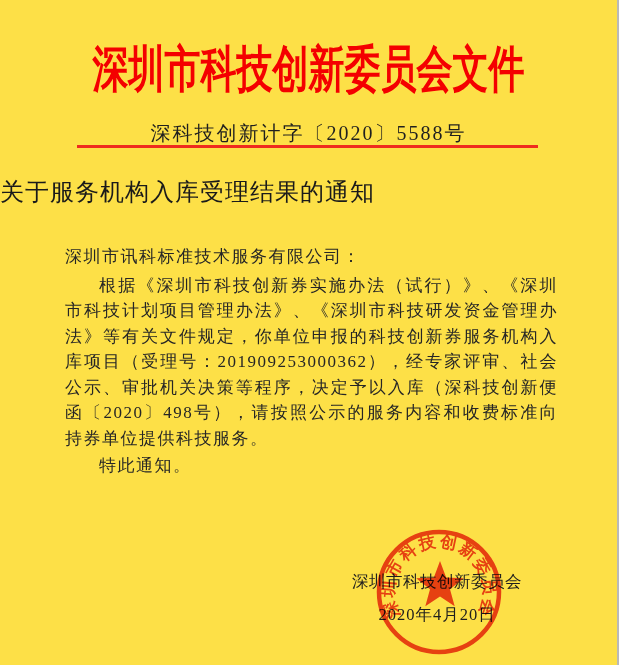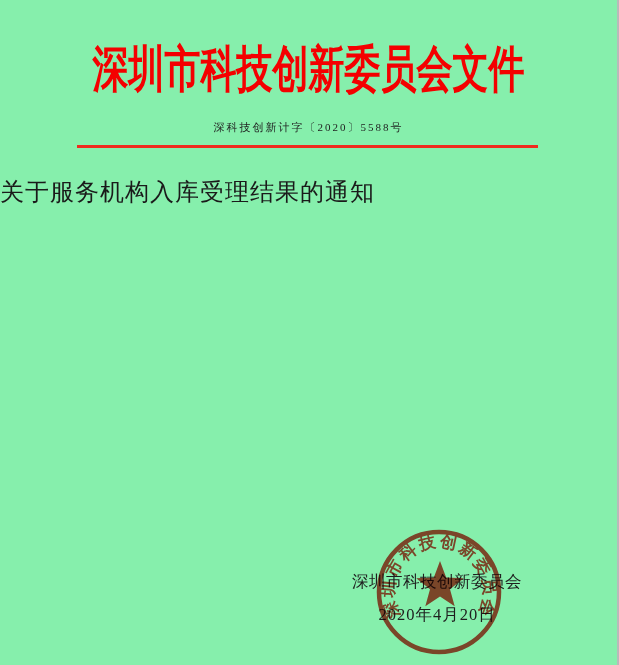--- a/index.html
+++ b/index.html
@@ -1,21 +1,21 @@
 <!DOCTYPE html>
 <html><head>
 <meta charset="utf-8">
 <style>
   * { margin: 0; padding: 0; box-sizing: border-box; }
   html, body { background: #ffffff; }
   .page {
     position: relative;
     width: 619px;
     height: 665px;
-    background: #86efac;
+    background: #fde047;
     overflow: hidden;
     font-family: "Liberation Serif", "DejaVu Serif", serif;
     border-right: 2px solid #b9b9b9;
   }
   .header-title {
     position: absolute;
     top: 36px;
     left: 0;
     width: 100%;
     text-align: center;
@@ -26,21 +26,21 @@
     transform: scaleX(0.72);
     transform-origin: 50% 50%;
     letter-spacing: 0px;
   }
   .doc-number {
     position: absolute;
     top: 120px;
     left: 0;
     width: 100%;
     text-align: center;
-    font-size: 11px;
+    font-size: 20px;
     color: #1f1f1f;
     letter-spacing: 2px;
     white-space: nowrap;
   }
   .red-divider {
     position: absolute;
     top: 145px;
     left: 77px;
     width: 461px;
     height: 3px;
@@ -116,20 +116,25 @@
 <div class="page">
 
   <h1 class="header-title">深圳市科技创新委员会文件</h1>
 
   <div class="doc-number">深科技创新计字〔2020〕5588号</div>
 
   <div class="red-divider"></div>
 
   <h2 class="notice-title">关于服务机构入库受理结果的通知</h2>
 
+  <div class="body-block">
+    <p class="addressee">深圳市讯科标准技术服务有限公司：</p>
+    <p class="indent">根据《深圳市科技创新券实施办法（试行）》、《深圳市科技计划项目管理办法》、《深圳市科技研发资金管理办法》等有关文件规定，你单位申报的科技创新券服务机构入库项目（受理号：201909253000362），经专家评审、社会公示、审批机关决策等程序，决定予以入库（深科技创新便函〔2020〕498号），请按照公示的服务内容和收费标准向持券单位提供科技服务。</p>
+    <p class="indent closing-line">特此通知。</p>
+  </div>
 
   <div class="signature-block">
     <div class="signature-line">深圳市科技创新委员会</div>
     <div class="date-line">2020年4月20日</div>
   </div>
 
   <svg class="official-seal" viewBox="0 0 130 130" xmlns="http://www.w3.org/2000/svg">
     <circle cx="65" cy="65" r="60" fill="none" stroke="#e63a2b" stroke-width="4.5"></circle>
     <polygon points="66,34 72.17,50.51 89.78,51.27 75.99,62.24 80.69,79.23 66,69.5 51.31,79.23 56.01,62.24 42.22,51.27 59.83,50.51" fill="#e63a2b"></polygon>
     <path id="sealArc" d="M 26.8 88.85 A 45 45 0 1 1 103.2 88.85" fill="none" stroke="none"></path>

